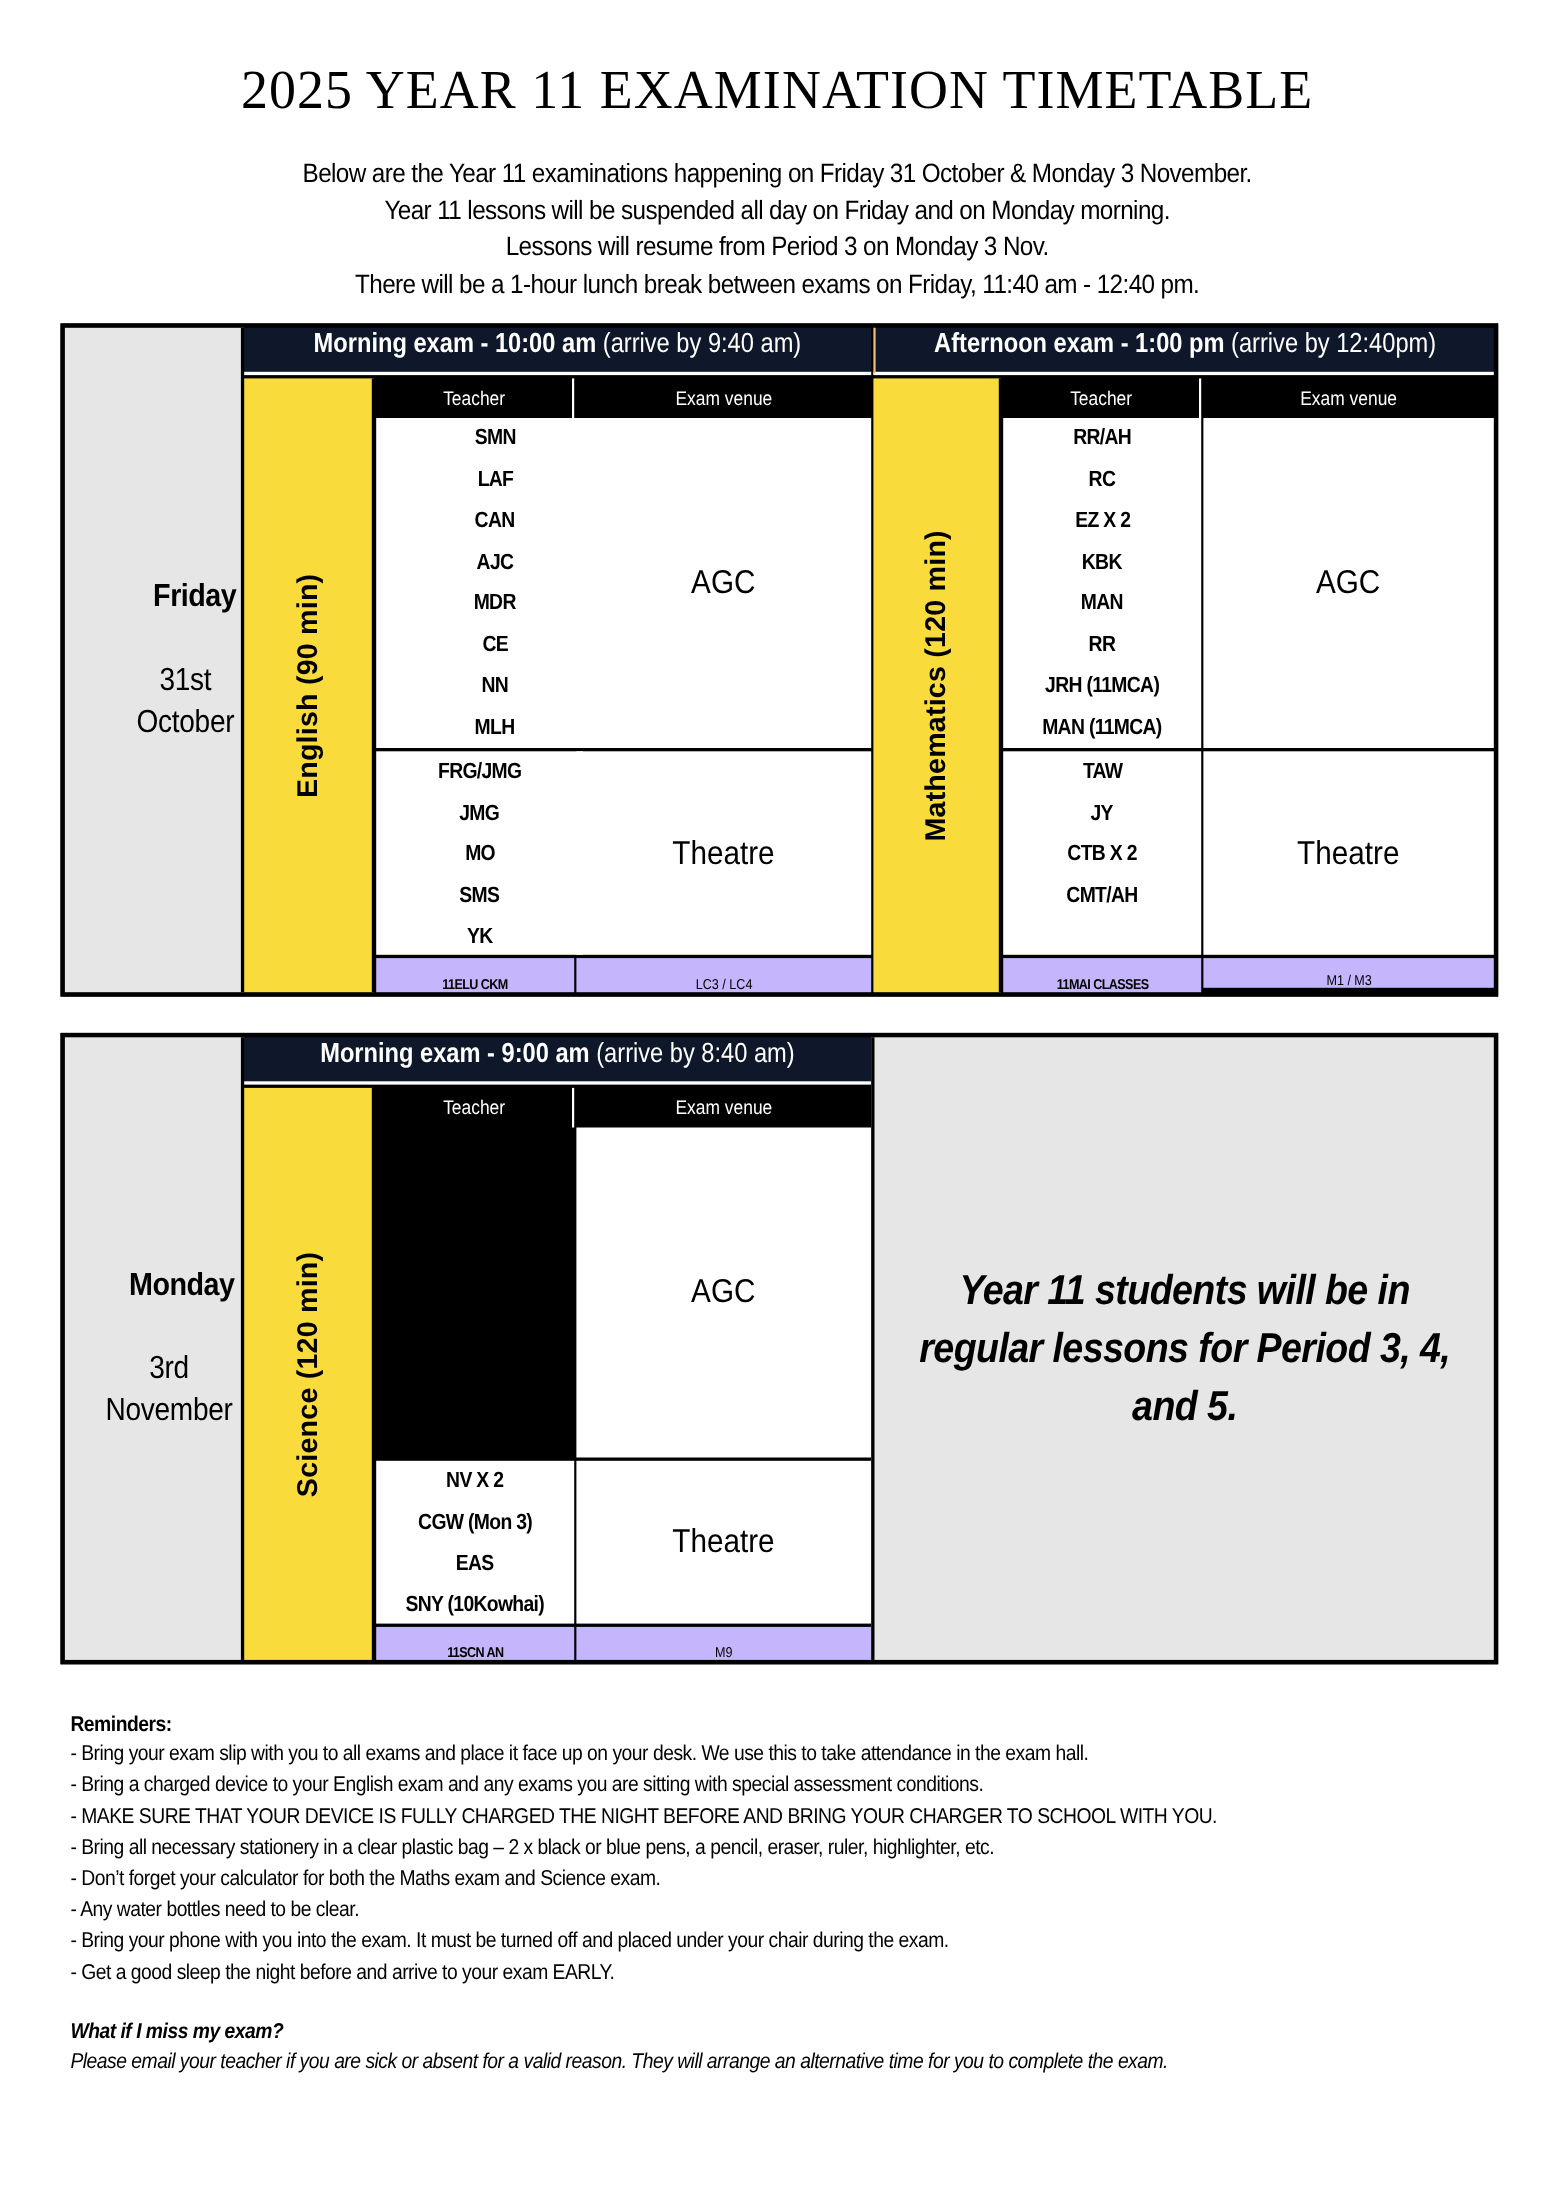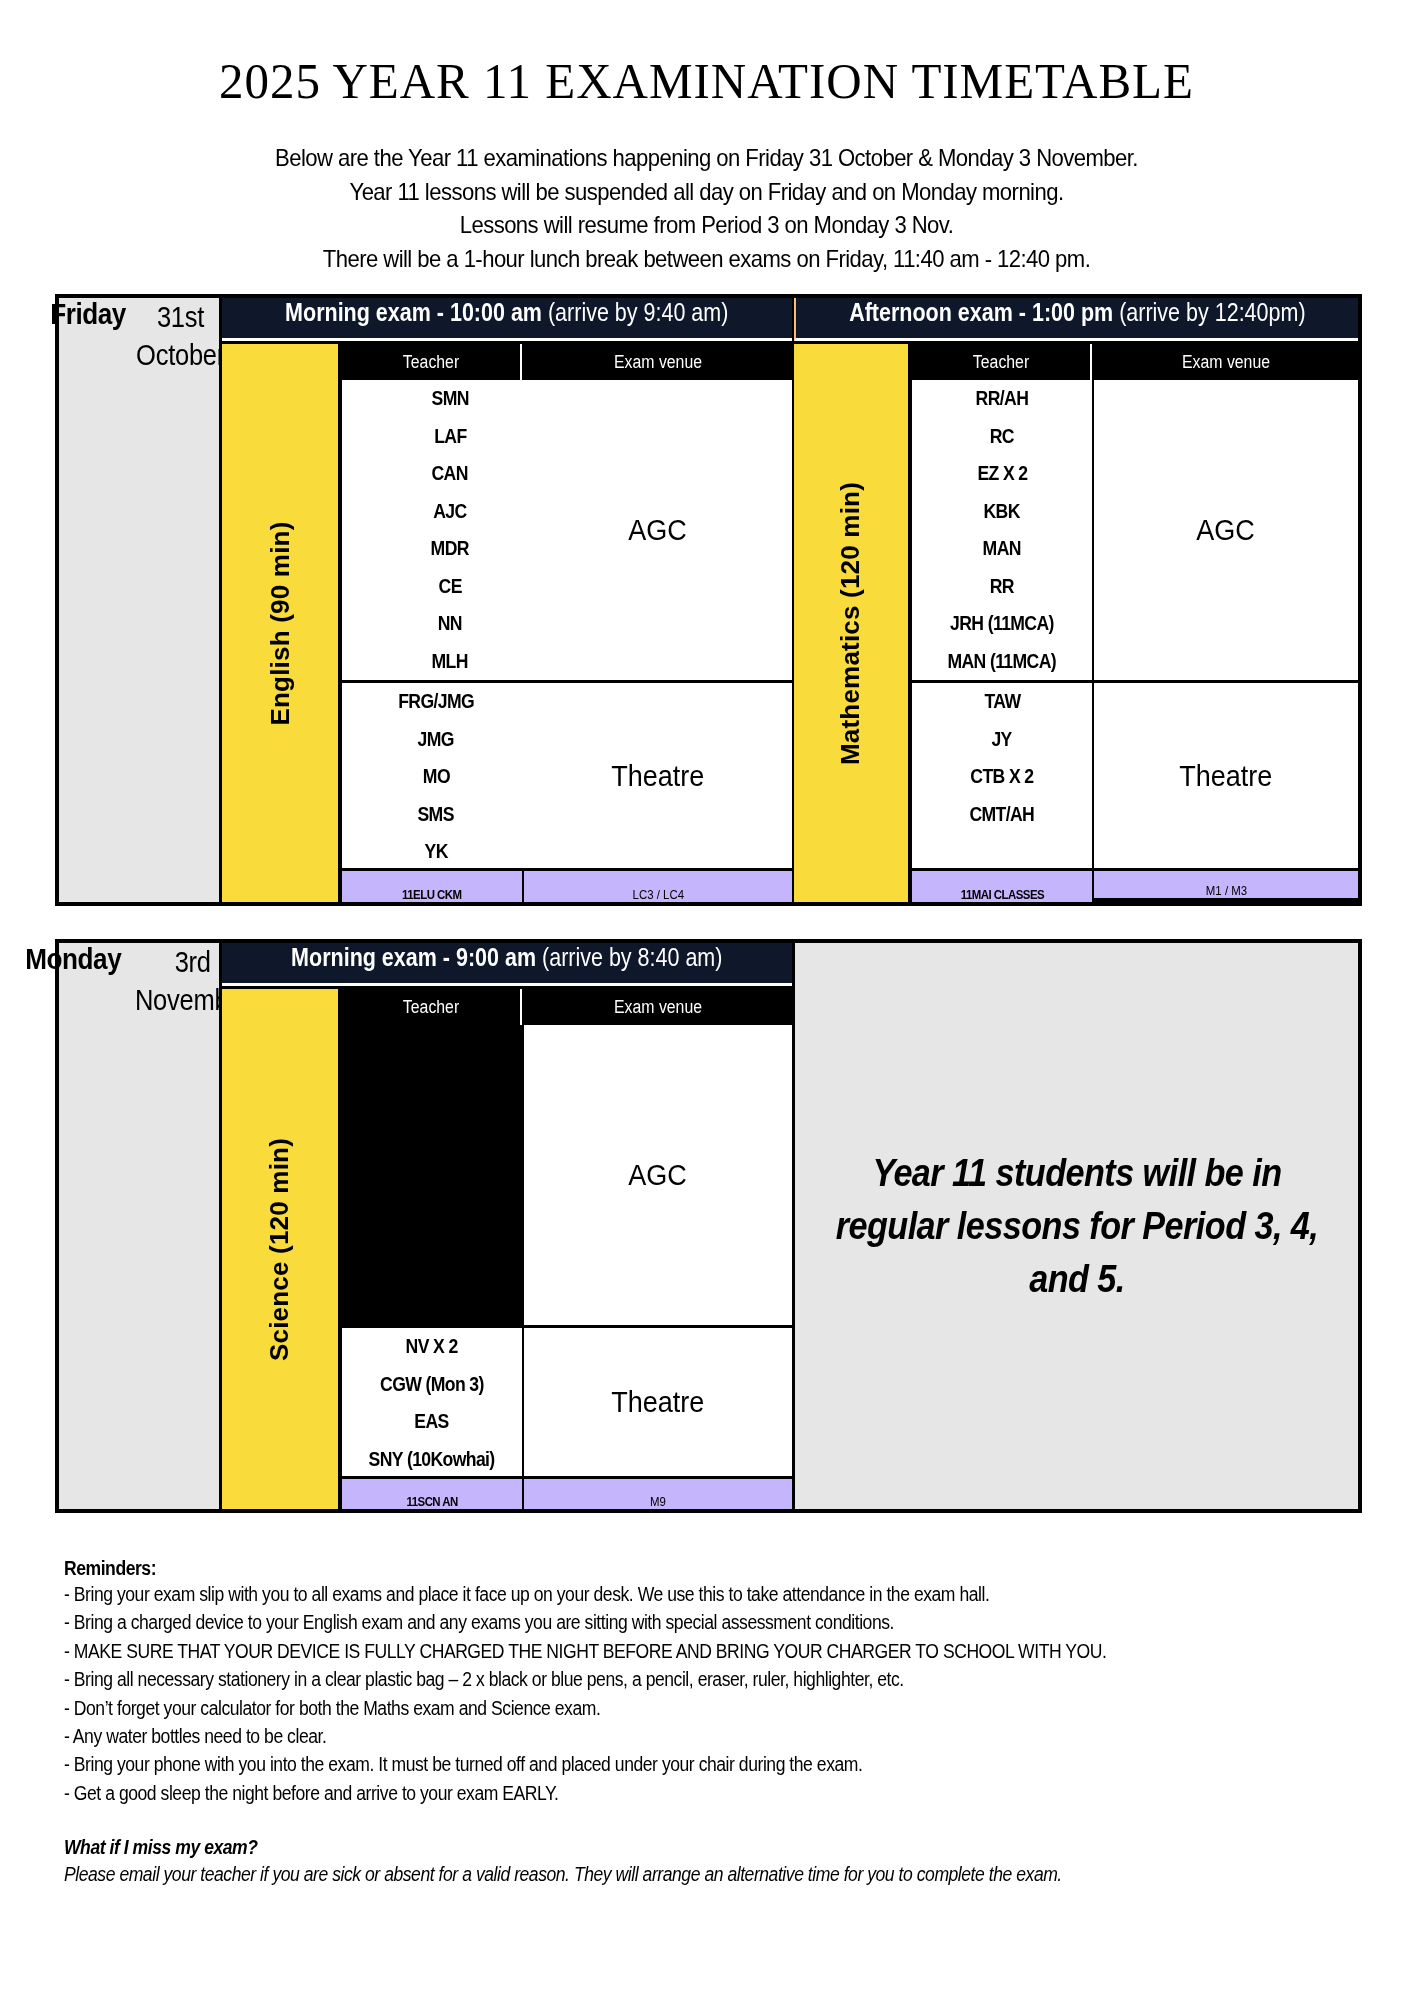--- a/index.html
+++ b/index.html
@@ -14,21 +14,21 @@
   .intro { position: absolute; left: 0; top: 141px; width: 1413px; text-align: center; }
   .intro div { font-size: 24px; line-height: 33.5px; letter-spacing: -0.6px; transform: scaleX(0.92); transform-origin: center; }
 
   
   .tbl { position: absolute; left: 55px; width: 1307px; border: 4px solid #000; background: #000; }
   .tbl1 { top: 294px; height: 612px; }
   .tbl2 { top: 939px; height: 574px; }
 
   .day {
     position: absolute; left: 0; top: 0; width: 163px; bottom: 0; background: #e6e6e6;
-    display: flex; flex-direction: row; align-items: flex-start; justify-content: center;
+    display: flex; flex-direction: column; align-items: flex-end; justify-content: center;
     border-right: 3px solid #000;
   }
   .day .dname { font-weight: bold; font-size: 29px; letter-spacing: -0.5px; transform: scaleX(0.9); margin-bottom: 40px; }
   .day .ddate { font-size: 29px; line-height: 38px; text-align: center; transform: scaleX(0.88); letter-spacing: -0.3px; }
 
   .block { position: absolute; top: 0; bottom: 0; background: #000; }
   .blk-head {
     position: absolute; left: 0; right: 0; top: 0; height: 43px; background: #0f172a; color: #fff;
     display: flex; align-items: flex-start; justify-content: center; font-size: 25px; white-space: nowrap;
     border-bottom: 3px solid #fff;

